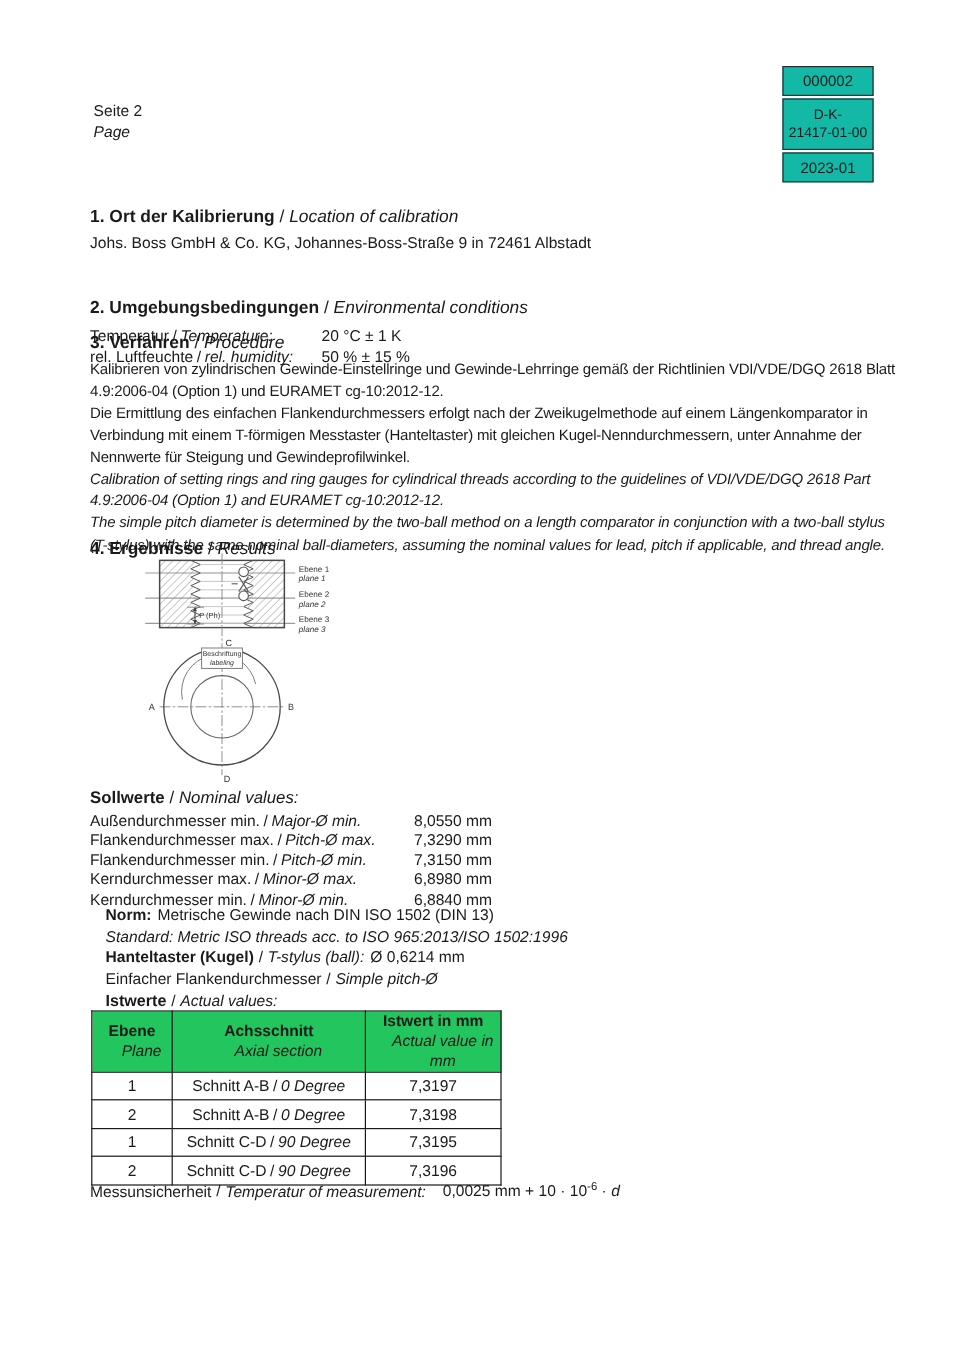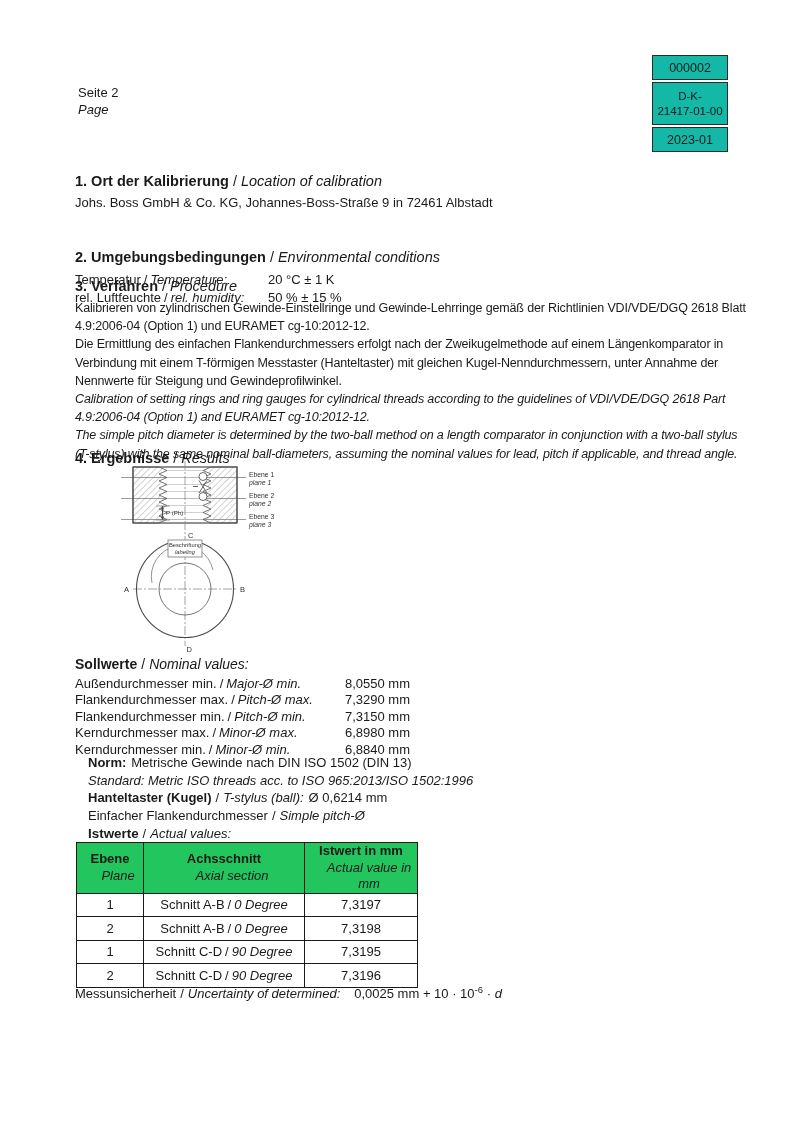--- a/index.html
+++ b/index.html
@@ -277,16 +277,16 @@
       </tr>
       <tr>
         <td>2</td>
         <td><span>Schnitt C-D</span><span class="sep-tight sep">/</span><span class="it">90 Degree</span></td>
         <td>7,3196</td>
       </tr>
     </tbody>
   </table>
 
   <div class="abs unc-line" style="top:981px;">
-    <span>Messunsicherheit</span><span class="sep">/</span><span class="it">Uncertainty of determined:</span><span class="unc-val"><span>0,0025 mm + 10 · 10</span><sup>-6</sup> <span>·</span> <span class="it">d</span></span>
+    <span>Messunsicherheit</span><span class="sep">/</span><span class="it">Temperatur of measurement:</span><span class="unc-val"><span>0,0025 mm + 10 · 10</span><sup>-6</sup> <span>·</span> <span class="it">d</span></span>
   </div>
 
 </div>
 
 </body></html>

